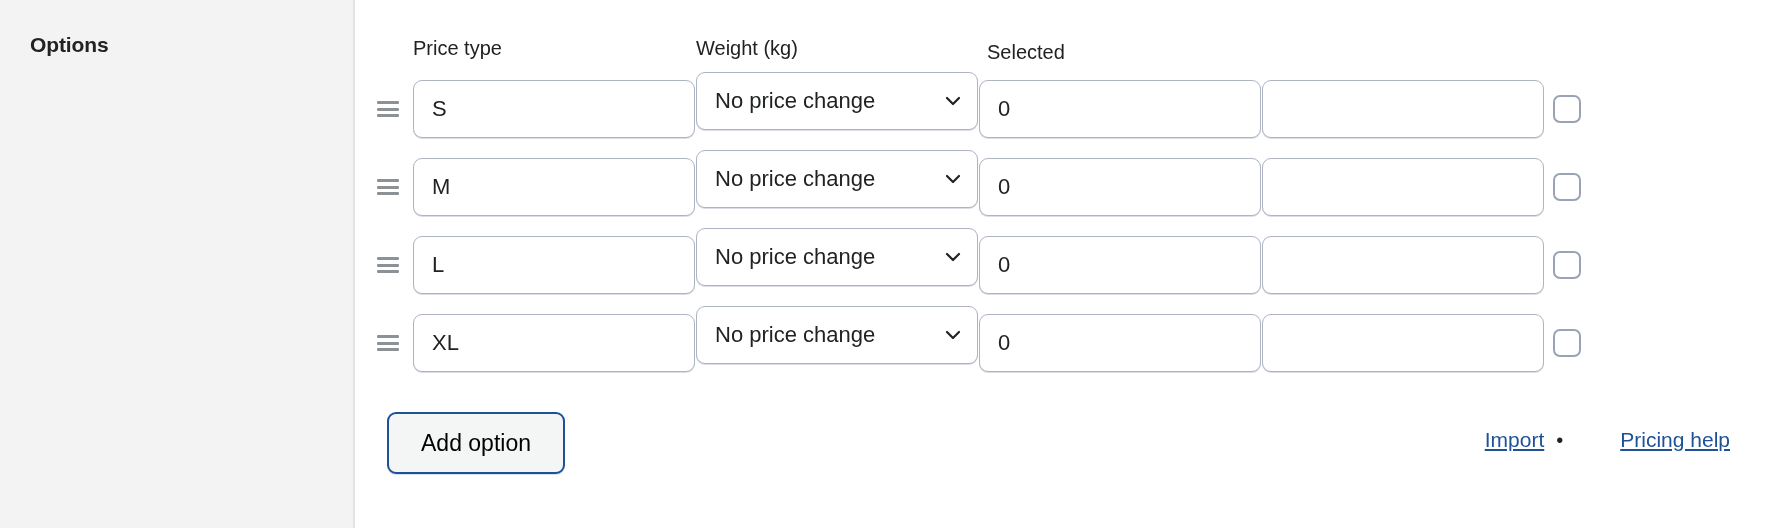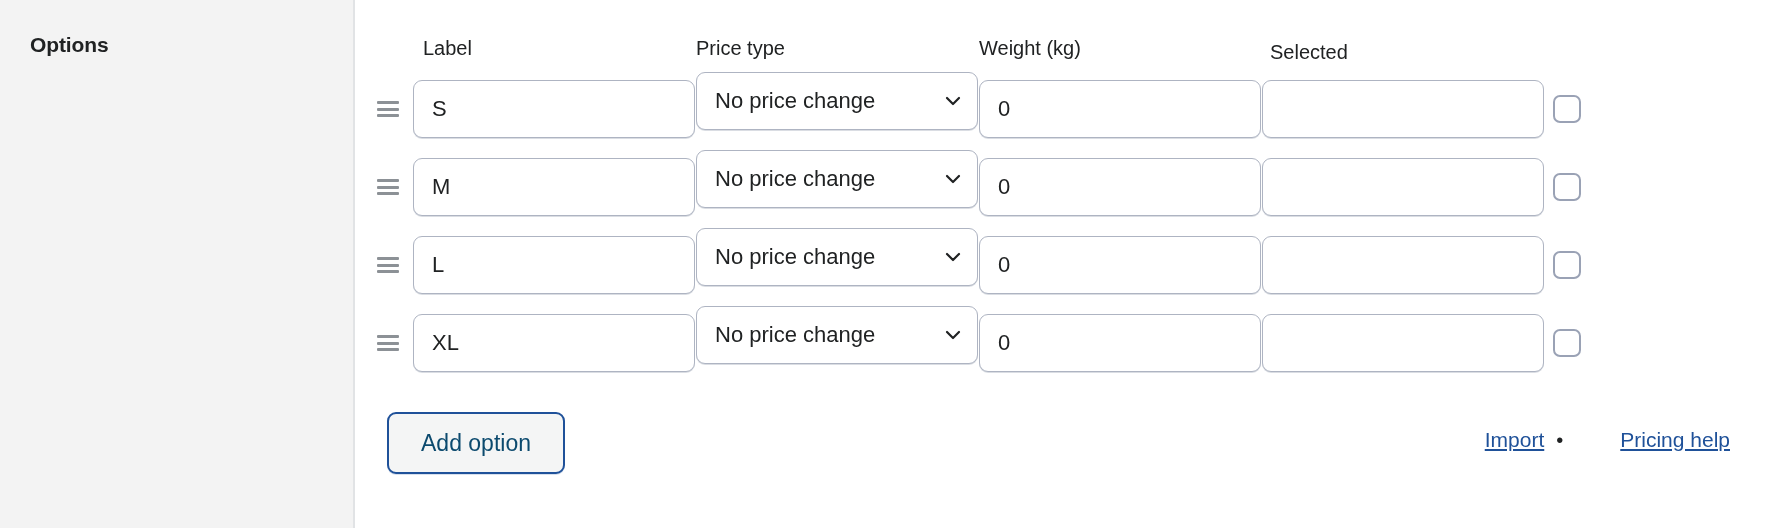--- a/index.html
+++ b/index.html
@@ -182,21 +182,21 @@
   .add-btn {
     position: absolute;
     left: 32px;
     top: 0;
     width: 178px;
     height: 62px;
     box-sizing: border-box;
     border: 2px solid #1f5199;
     border-radius: 9px;
     background: #f4f5f5;
-    color: #0c4a6e;
+    color: #000000;
     font-family: "Liberation Sans", sans-serif;
     font-size: 23px;
     cursor: pointer;
     box-shadow: 0 1px 0 rgba(31,81,153,0.18);
   }
 
   .links {
     position: absolute;
     right: 38px;
     top: 16px;
@@ -224,21 +224,20 @@
 <div class="screen">
 
   <div class="sidebar">
     <div class="sidebar-title">Options</div>
   </div>
 
   <div class="content">
 
     <div class="header-row grid-row">
       <div></div>
-      <div class="col-head label-head">Label</div>
       <div class="col-head">Price type</div>
       <div class="col-head">Weight (kg)</div>
       <div class="col-head selected-head">Selected</div>
     </div>
 
     <div class="rows">
 
       <div class="opt-row grid-row">
         <div class="drag-cell">
           <div class="drag-handle">

